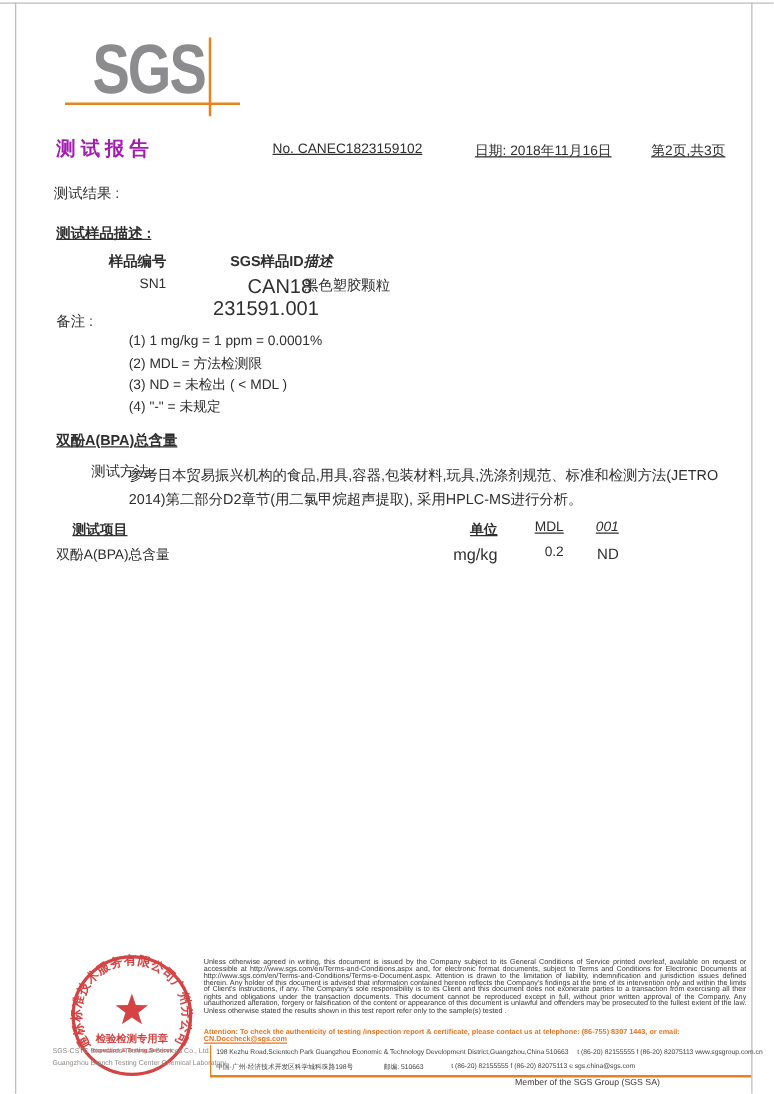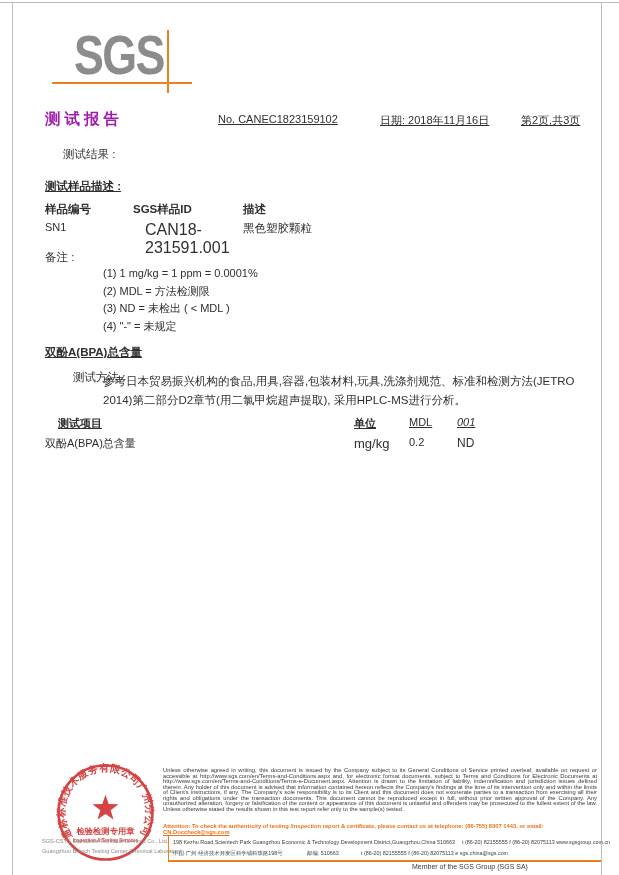--- a/index.html
+++ b/index.html
@@ -30,21 +30,21 @@
   .doc-title {
     left: 45px; top: 109px;
     font-size: 15.5px; font-weight: 700; letter-spacing: 4px; color: #a21caf;
   }
   .hdr-item { top: 113px; font-size: 11px; color: #2f2f2f; text-decoration: underline; }
 
   .label { font-size: 11.5px; }
   .bold { font-weight: 700; }
   .ul { text-decoration: underline; }
   .it { font-style: italic; }
-  .ctr { text-align: left; }
+  .ctr { text-align: right; }
 
   .note-line { font-size: 11px; line-height: 17.5px; }
 
   .method-text {
     left: 103px; top: 372px; width: 474px;
     font-size: 11.5px; line-height: 19px;
   }
 
   
   .legal {
@@ -75,27 +75,27 @@
 
   <div class="abs logo-text">SGS</div>
   <div class="abs logo-vline"></div>
   <div class="abs logo-hline"></div>
 
   <div class="abs doc-title">测试报告</div>
   <div class="abs hdr-item" style="left:218px;">No. CANEC1823159102</div>
   <div class="abs hdr-item" style="left:380px;">日期: 2018年11月16日</div>
   <div class="abs hdr-item" style="left:521px;">第2页,共3页</div>
 
-  <div class="abs label" style="left:63px; top:147px;">测试结果 :</div>
+  <div class="abs label" style="left:43px; top:147px;">测试结果 :</div>
 
   <div class="abs label bold ul" style="left:45px; top:179px;">测试样品描述 :</div>
 
   <div class="abs label bold ctr" style="left:45px; top:202px; width:88px;">样品编号</div>
   <div class="abs label bold ctr" style="left:133px; top:202px; width:110px;">SGS样品ID</div>
-  <div class="abs label bold" style="left:243px; top:202px;">描述</div>
+  <div class="abs label bold" style="left:243px; top:202px;font-style:italic;">描述</div>
 
   <div>
     <div class="abs label ctr" style="left:45px; top:221px; width:88px; font-size:11px;">SN1</div>
     <div class="abs label ctr" style="left:145px; top:221px; width:110px; font-size:16px;">CAN18-231591.001</div>
     <div class="abs label" style="left:243px; top:221px;">黑色塑胶颗粒</div>
   </div>
 
   <div class="abs label" style="left:45px; top:250px;">备注 :</div>
   <div class="abs" style="left:103px; top:265px;">
     <div class="note-line">(1) 1 mg/kg = 1 ppm = 0.0001%</div>

